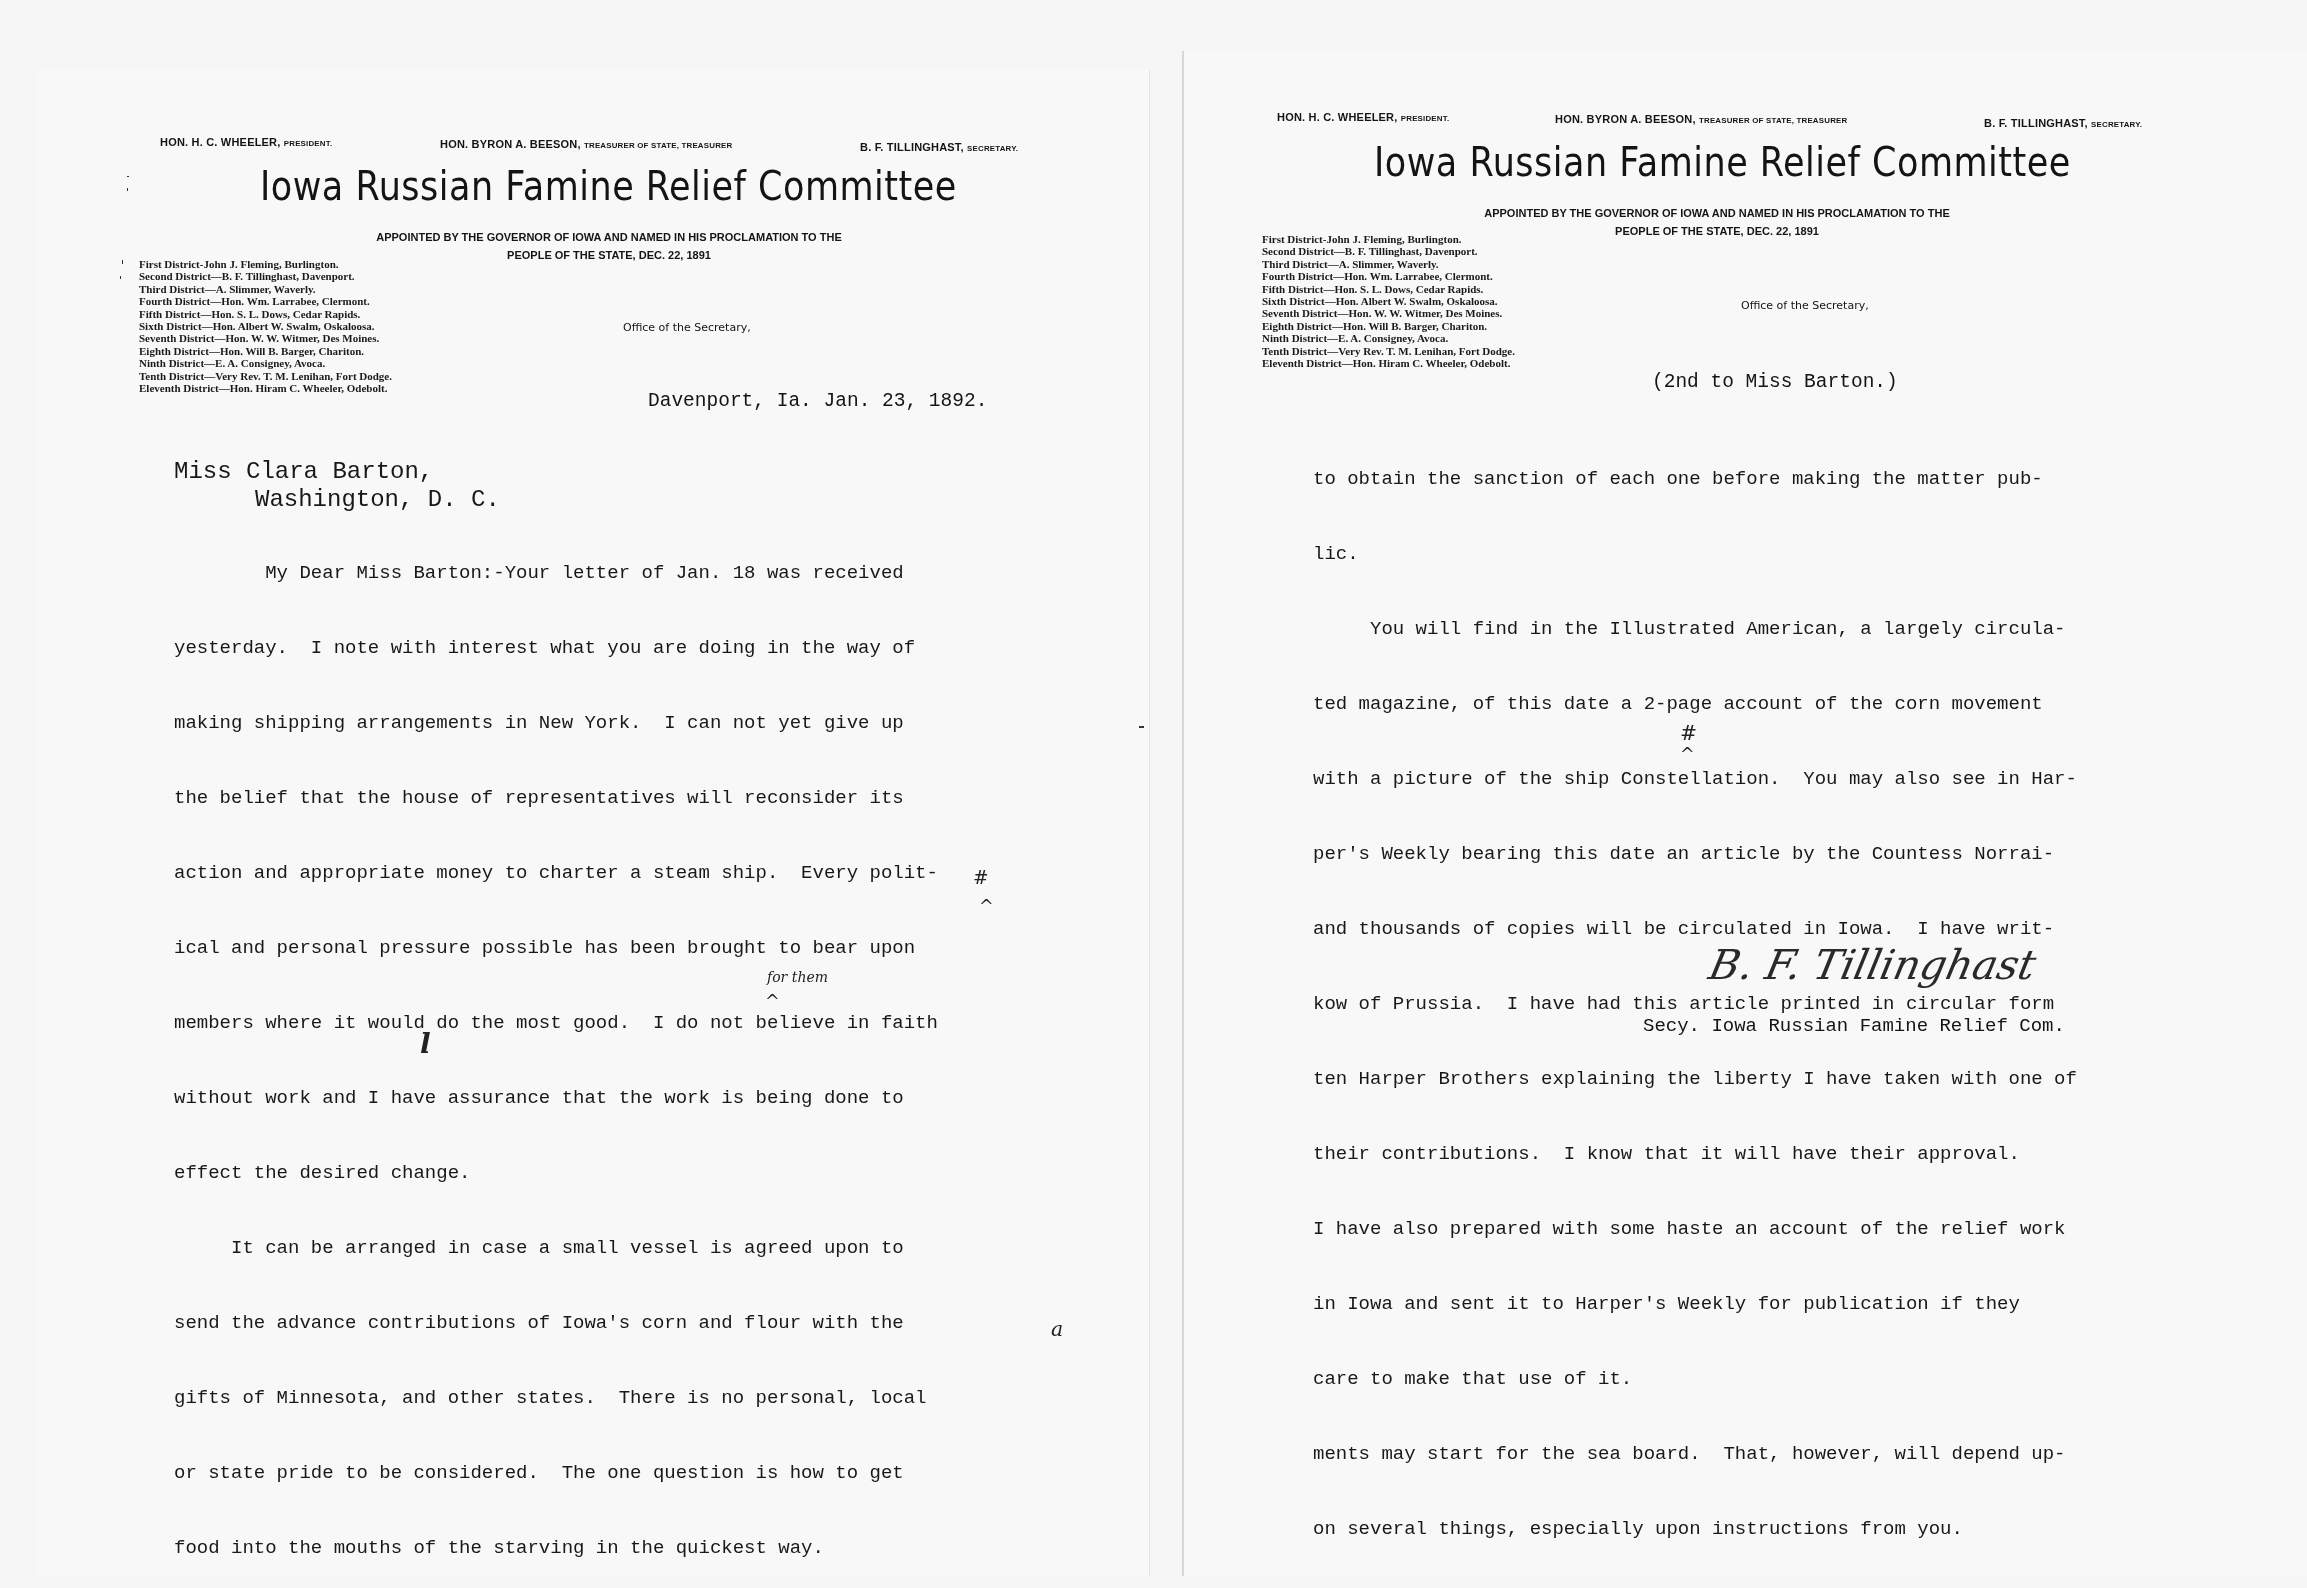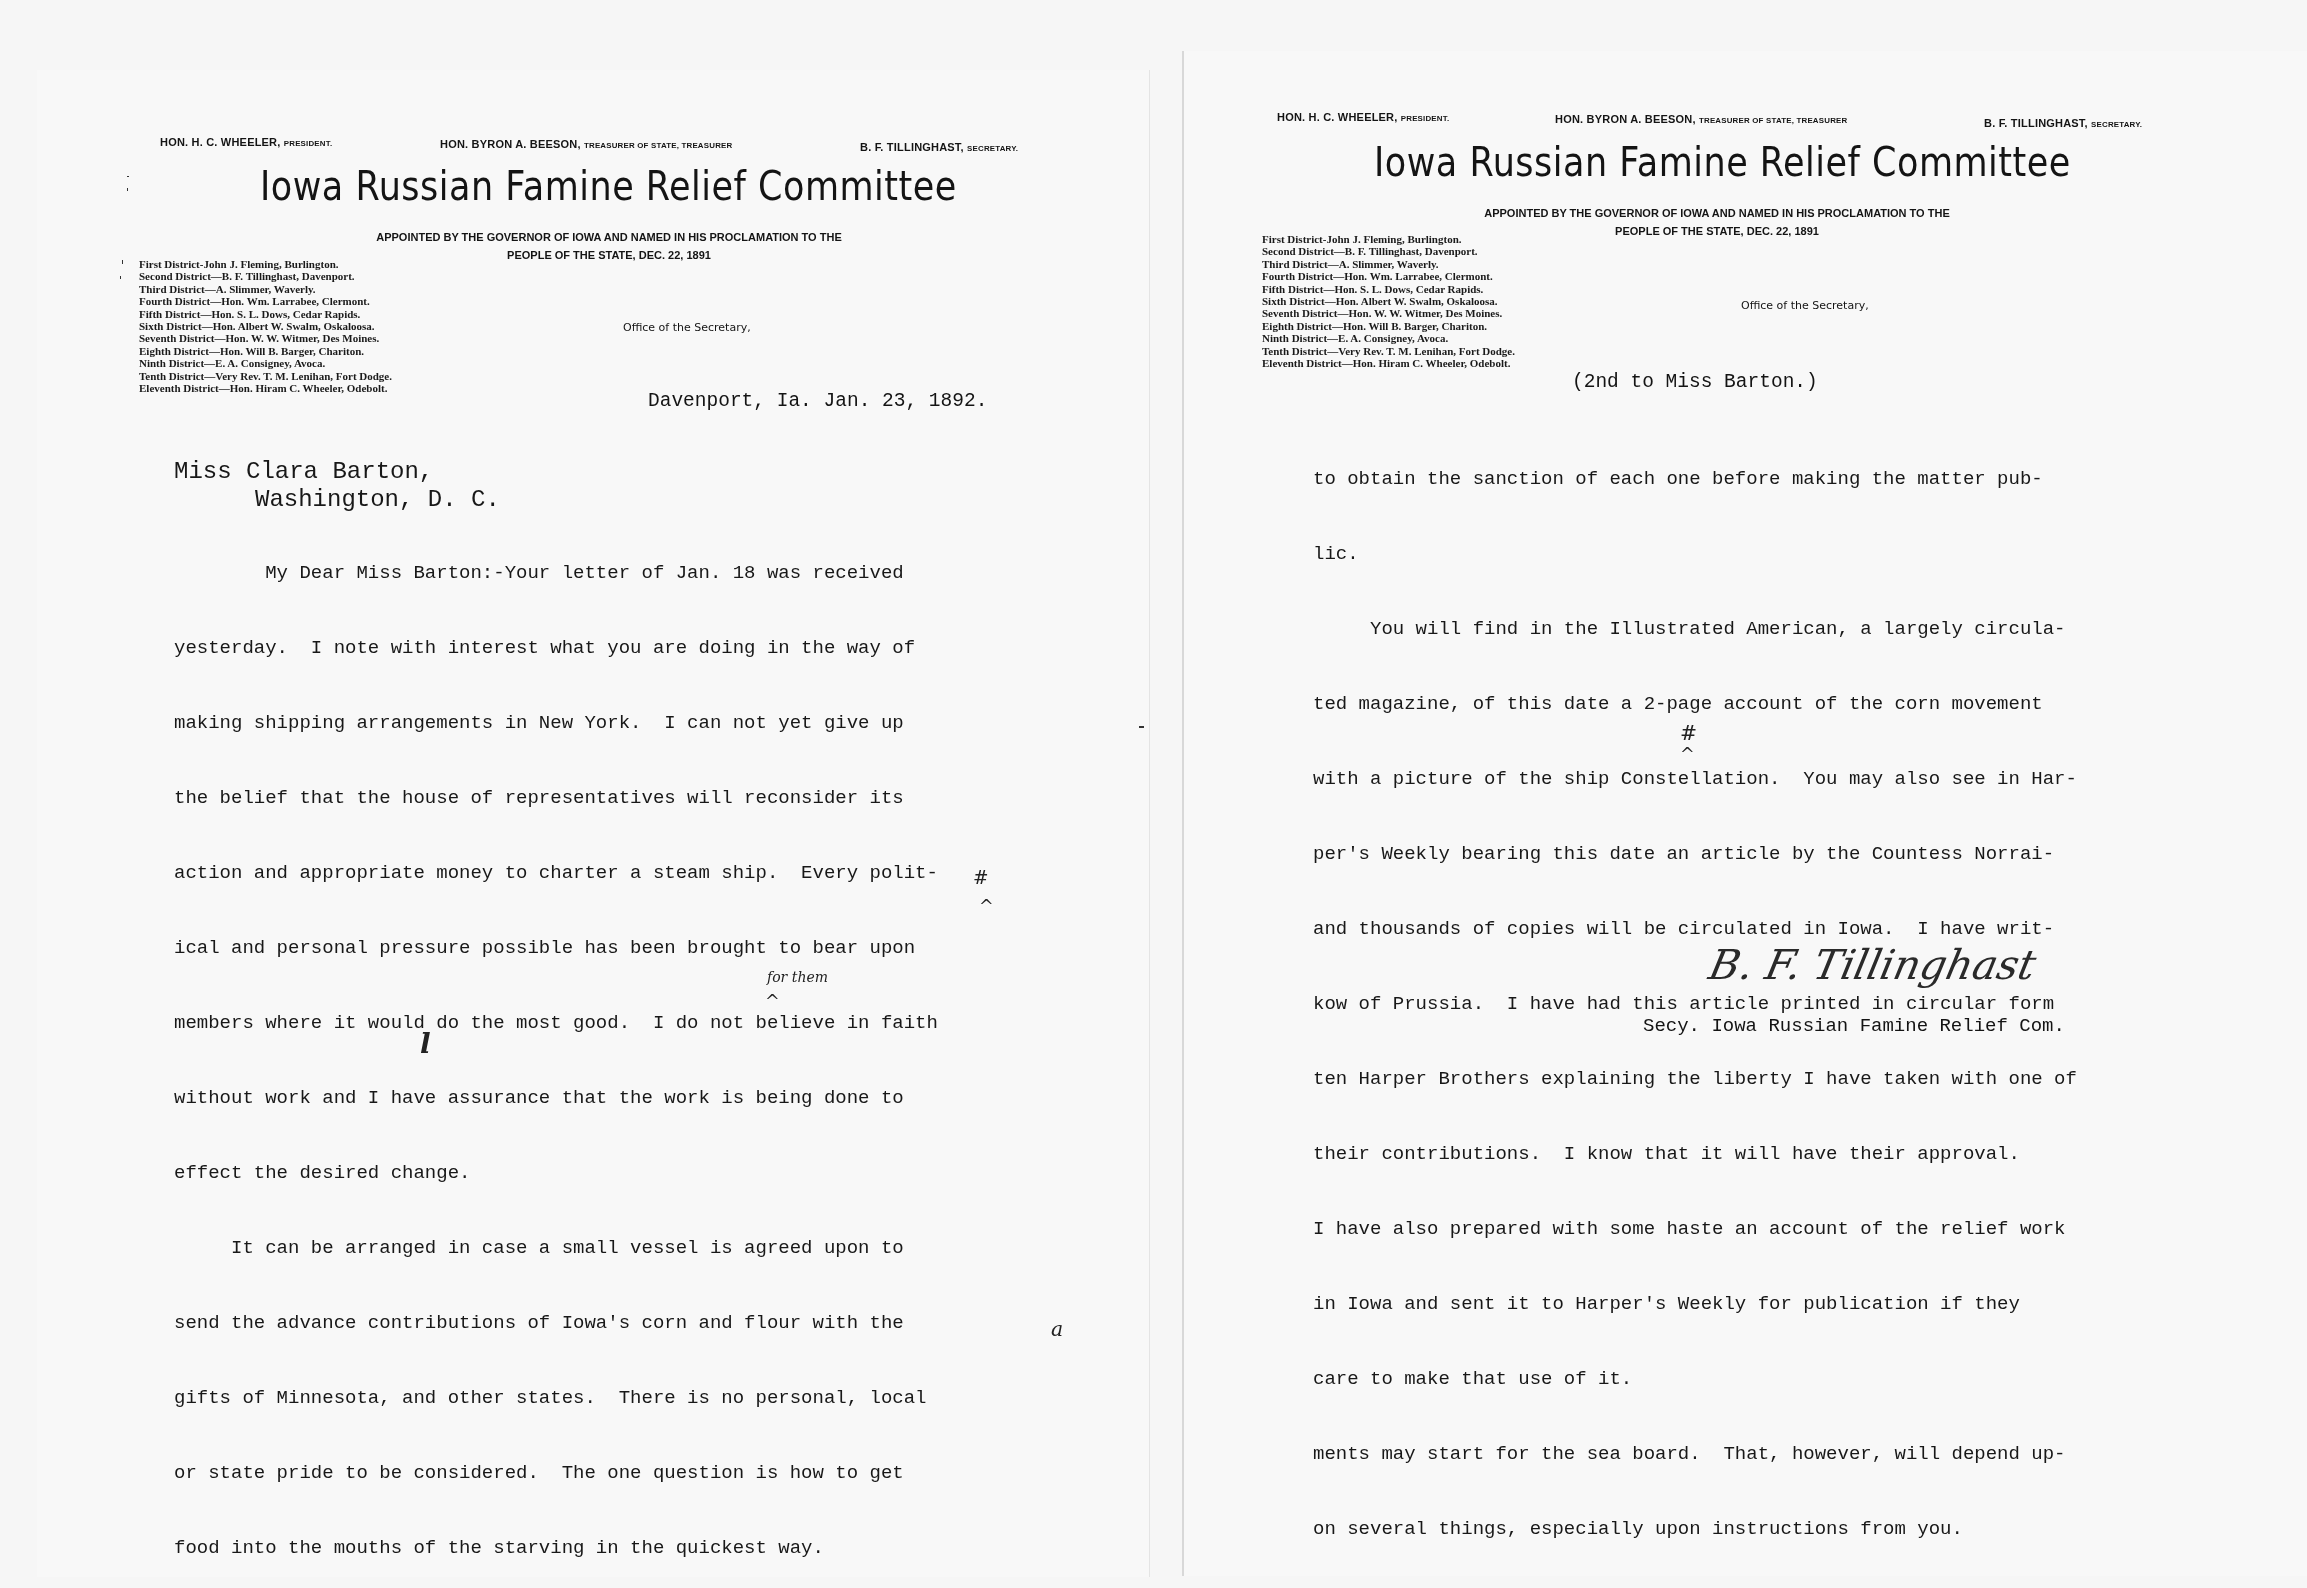--- a/index.html
+++ b/index.html
@@ -245,21 +245,21 @@
   <div>Fifth District—Hon. S. L. Dows, Cedar Rapids.</div>
   <div>Sixth District—Hon. Albert W. Swalm, Oskaloosa.</div>
   <div>Seventh District—Hon. W. W. Witmer, Des Moines.</div>
   <div>Eighth District—Hon. Will B. Barger, Chariton.</div>
   <div>Ninth District—E. A. Consigney, Avoca.</div>
   <div>Tenth District—Very Rev. T. M. Lenihan, Fort Dodge.</div>
   <div>Eleventh District—Hon. Hiram C. Wheeler, Odebolt.</div>
 </div>
 
 <div class="office" style="left:1741px; top:299px;">Office of the Secretary,</div>
-<div class="dateline" style="left:1572px; top:371px;">(2nd to Miss Barton.)</div>
+<div class="dateline" style="left:1652px; top:371px;">(2nd to Miss Barton.)</div>
 
 <div class="typed" style="left:1313px; top:417px; font-size:19px;">
   <span class="p">to obtain the sanction of each one before making the matter pub-</span>
   <span class="p">lic.</span>
   <span class="p">     You will find in the Illustrated American, a largely circula-</span>
   <span class="p">ted magazine, of this date a 2-page account of the corn movement</span>
   <span class="p">with a picture of the ship Constellation.  You may also see in Har-</span>
   <span class="p">per's Weekly bearing this date an article by the Countess Norrai-</span>
   <span class="p">and thousands of copies will be circulated in Iowa.  I have writ-</span>
   <span class="p">kow of Prussia.  I have had this article printed in circular form</span>

